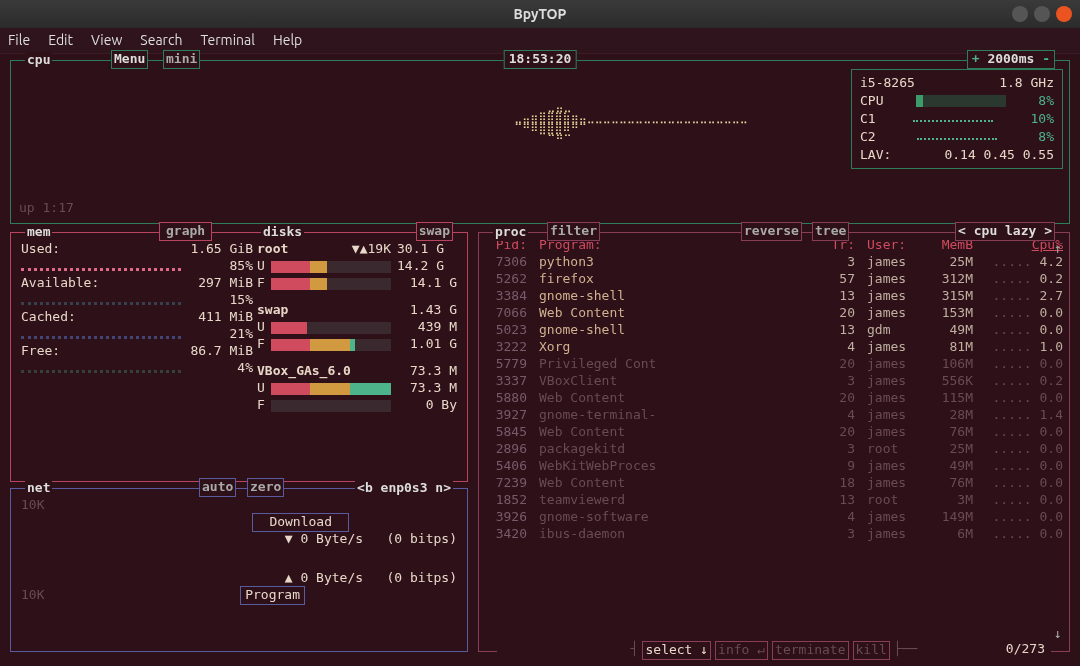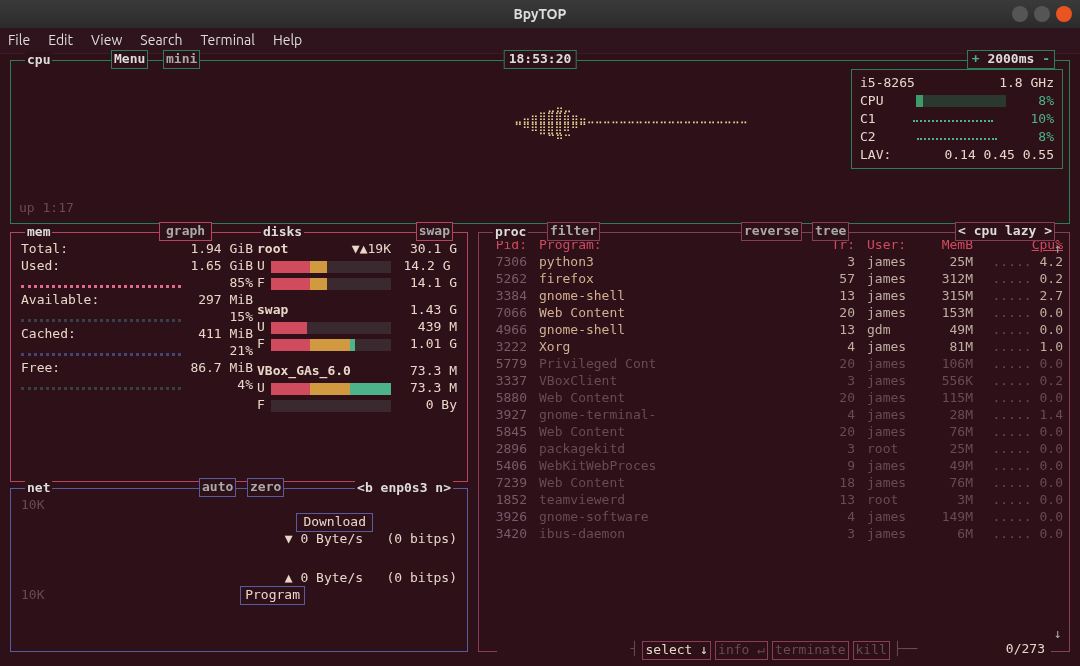--- a/index.html
+++ b/index.html
@@ -188,24 +188,20 @@
 
   <div class="box mem-box">
     <span class="box-label bright" style="left:14px">mem</span>
     <span class="box-label" style="left:148px;border:1px solid #b84560;top:-11px;padding:0 6px">graph</span>
     <span class="box-label bright" style="left:250px">disks</span>
     <span class="box-label" style="right:14px;border:1px solid #b84560;top:-11px;padding:0 2px">swap</span>
 
     <div class="mem-content">
       <div class="mem-left">
         <div class="mem-row white">
-            <span>Total:</span>
-            <span>1.94 GiB</span>
-          </div>
-        <div class="mem-row white">
             <span>Used:</span>
             <span>1.65 GiB</span>
           </div>
         <div class="mem-row">
             <span class="dot-line dot-pink"></span>
             <span class="white">85%</span>
           </div>
         <div class="mem-row white">
             <span>Available:</span>
             <span>297 MiB</span>
@@ -228,30 +224,30 @@
           </div>
         <div class="mem-row">
             <span class="dot-line dot-green" style="opacity:0.3"></span>
             <span class="white">4%</span>
           </div>
       </div>
       <div class="mem-right" id="disks-container">
           <div class="disk-row white" style="margin-top:0px">
             <b>root</b>
             <span style="margin-left:auto">▼▲19K</span>
-            <span style="width:60px;text-align:right">30.1 G</span>
+            <span style="width:60px;text-align:left">30.1 G</span>
           </div>
           <div class="disk-row">
             <span class="white">U</span>
             <span class="disk-bar">
               <span class="disk-seg" style="width:33%;background:#d14b5f"></span>
               <span class="disk-seg" style="width:14%;background:#d19a40"></span>
               <span class="disk-seg" style="width:0%;background:#4db38a"></span>
             </span>
-            <span class="white" style="width:60px;text-align:center">14.2 G</span>
+            <span class="white" style="width:60px;text-align:left">14.2 G</span>
           </div>
           <div class="disk-row">
             <span class="white">F</span>
             <span class="disk-bar">
               <span class="disk-seg" style="width:33%;background:#d14b5f"></span>
               <span class="disk-seg" style="width:14%;background:#d19a40"></span>
               <span class="disk-seg" style="width:0%;background:#4db38a"></span>
             </span>
             <span class="white" style="width:60px;text-align:right">14.1 G</span>
           </div>
@@ -311,21 +307,21 @@
     <span class="box-label" style="left:236px;border:1px solid #5a5a9e;top:-11px;padding:0 2px">zero</span>
     <span class="box-label bright" style="right:14px">&lt;b enp0s3 n&gt;</span>
 
     <div class="net-content">
       <div class="net-row">
           <span class="dim">10K</span>
           <span></span>
         </div>
       <div class="net-row">
           <span></span>
-          <span class="white" style="border:1px solid #5a5a9e;padding:0 6px;margin-right:84px">Download</span>
+          <span class="white" style="border:1px solid #5a5a9e;padding:0 16px;margin-right:108px">Download</span>
         </div>
       <div class="net-row">
           <span></span>
           <span><span class="white">▼ 0 Byte/s</span>&nbsp;&nbsp;&nbsp;<span class="white">(0 bitps)</span></span>
         </div>
       <div class="net-row" style="height:22px"></div>
       <div class="net-row">
           <span></span>
           <span><span class="white">▲ 0 Byte/s</span>&nbsp;&nbsp;&nbsp;<span class="white">(0 bitps)</span></span>
         </div>
@@ -382,21 +378,21 @@
             </tr>
             <tr class="proc-row">
               <td class="num pid">7066</td>
               <td class="prog">Web Content</td>
               <td class="num">20</td>
               <td>james</td>
               <td class="num">153M</td>
               <td class="num"><span class="dim">.....</span> 0.0</td>
             </tr>
             <tr class="proc-row">
-              <td class="num pid">4966</td>
+              <td class="num pid">5023</td>
               <td class="prog">gnome-shell</td>
               <td class="num">13</td>
               <td>gdm</td>
               <td class="num">49M</td>
               <td class="num"><span class="dim">.....</span> 0.0</td>
             </tr>
             <tr class="proc-row">
               <td class="num pid">3222</td>
               <td class="prog">Xorg</td>
               <td class="num">4</td>

